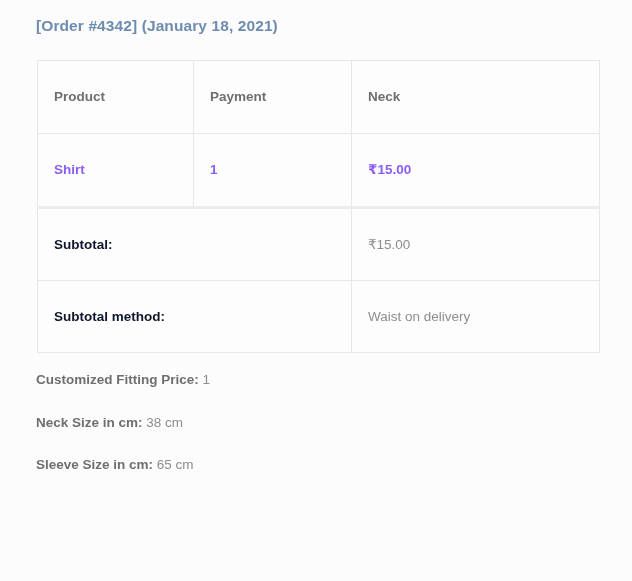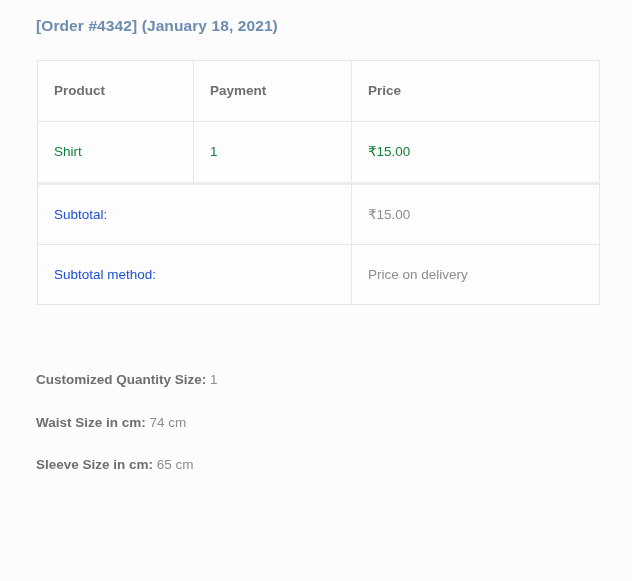--- a/index.html
+++ b/index.html
@@ -43,51 +43,51 @@
     table-layout: fixed;
     background: #fdfdfd;
   }
   .order-table col.c-product  { width: 156px; }
   .order-table col.c-quantity { width: 158px; }
   .order-table col.c-price    { width: 248px; }
 
   .order-table th,
   .order-table td {
     border: 1px solid #e7e7e7;
-    padding: 4px 16px;
+    padding: 10px 16px;
     text-align: left;
     vertical-align: middle;
     font-size: 13.5px;
     line-height: 1.3;
   }
 
   .order-table thead th {
     height: 52px;
     font-weight: bold;
     color: #6f6f6f;
     background: #fdfdfd;
   }
 
   .order-table tbody td {
     height: 52px;
-    font-weight: normal;
-    color: #15803d;
+    font-weight: bold;
+    color: #8b5cf6;
     background: #fdfdfd;
   }
 
   
   .order-table tfoot tr:first-child th,
   .order-table tfoot tr:first-child td {
     border-top: 3px solid #ececec;
   }
 
   .order-table tfoot th {
     height: 51px;
-    font-weight: normal;
-    color: #1d4ed8;
+    font-weight: bold;
+    color: #0f172a;
     background: #fdfdfd;
   }
   .order-table tfoot td {
     height: 51px;
     font-weight: normal;
     color: #8d8d8d;
     background: #fdfdfd;
   }
 
   
@@ -124,50 +124,50 @@
   <table class="order-table">
     <colgroup>
       <col class="c-product">
       <col class="c-quantity">
       <col class="c-price">
     </colgroup>
     <thead>
       <tr>
         <th>Product</th>
         <th>Payment</th>
-        <th>Price</th>
+        <th>Neck</th>
       </tr>
     </thead>
     <tbody>
       <tr>
         <td>Shirt</td>
         <td>1</td>
         <td>₹15.00</td>
       </tr>
     </tbody>
     <tfoot>
       <tr>
         <th colspan="2">Subtotal:</th>
         <td>₹15.00</td>
       </tr>
       <tr>
         <th colspan="2">Subtotal method:</th>
-        <td>Price on delivery</td>
+        <td>Waist on delivery</td>
       </tr>
     </tfoot>
   </table>
 
   <div class="attributes">
     <div class="attr-line">
-      <span class="attr-label">Customized Quantity Size:</span>
+      <span class="attr-label">Customized Fitting Price:</span>
       <span class="attr-value">1</span>
     </div>
     <div class="attr-line">
-      <span class="attr-label">Waist Size in cm:</span>
-      <span class="attr-value">74 cm</span>
+      <span class="attr-label">Neck Size in cm:</span>
+      <span class="attr-value">38 cm</span>
     </div>
     <div class="attr-line">
       <span class="attr-label">Sleeve Size in cm:</span>
       <span class="attr-value">65 cm</span>
     </div>
   </div>
 
 </div>
 
 </body></html>

